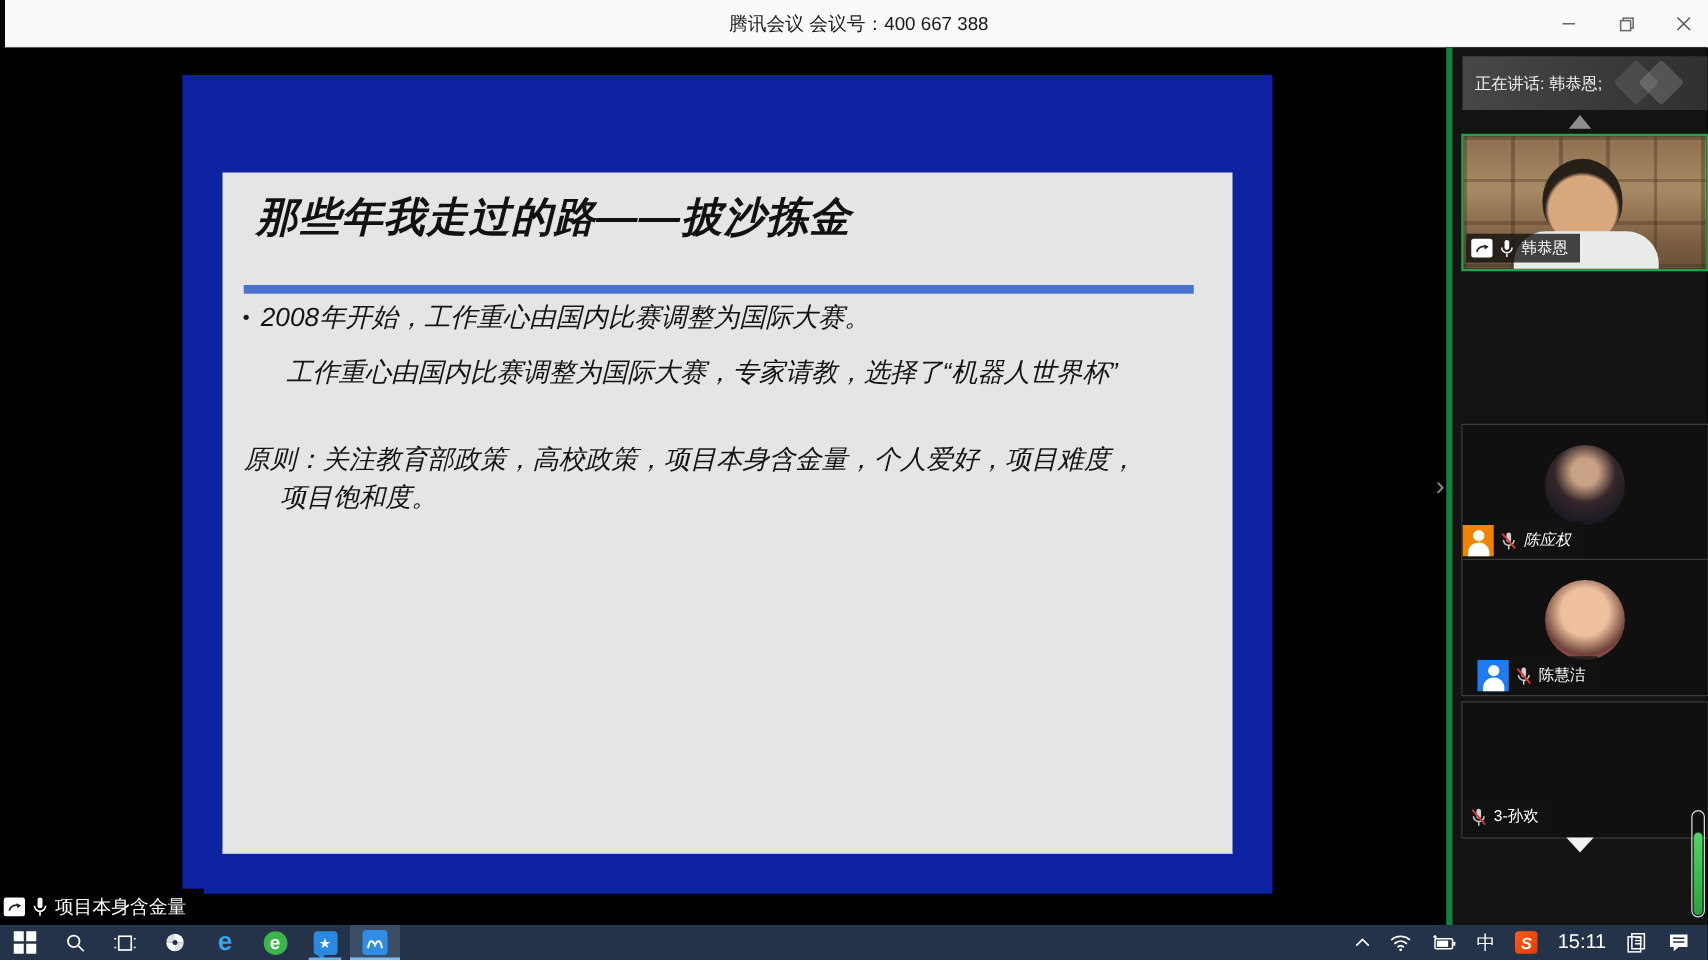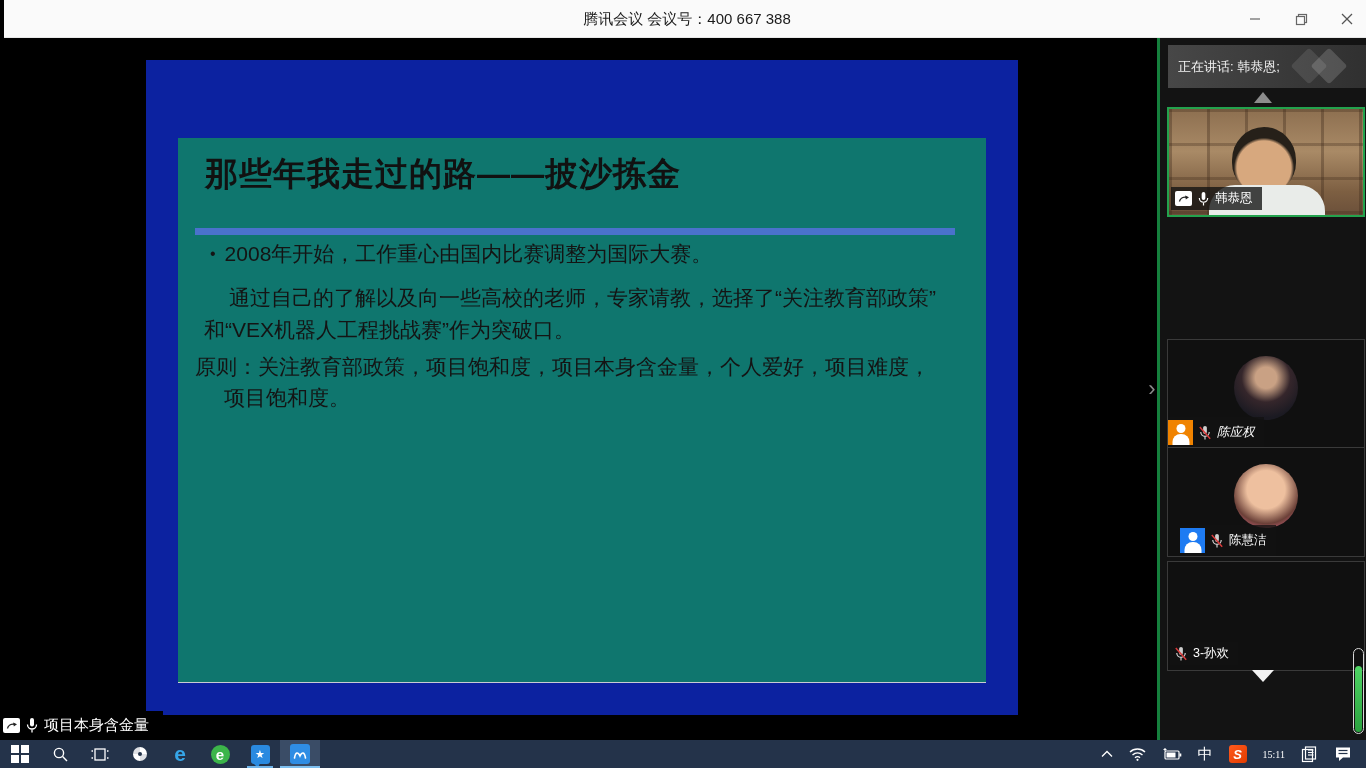--- a/index.html
+++ b/index.html
@@ -12,45 +12,45 @@
   .titlebar-text { position:absolute; left:0; right:0; top:0; height:38px;
     display:flex; align-items:center; justify-content:center;
     font-size:15px; color:#1a1a1a; }
   .win-controls { position:absolute; right:0; top:0; height:38px; display:flex; }
   .win-btn { width:46px; height:38px; display:flex; align-items:center; justify-content:center; cursor:default; }
 
   
   .stage { position:absolute; left:0; top:38px; width:1366px; height:702px; background:#000; }
 
   .slide { position:absolute; left:146px; top:22px; width:872px; height:655px; background:#0c22a0; }
-  .slide-box { position:absolute; left:32px; top:78px; width:808px; height:545px; background:#0f766e;
-    border-bottom:1px solid #c9ccd4; }
+  .slide-box { position:absolute; left:32px; top:78px; width:808px; height:545px; background:#e5e5e5;
+    border-bottom:1px solid #c9ccd4;font-style:italic; }
   .slide-title { position:absolute; left:27px; top:14px; font-size:33px; font-weight:600;
     color:#111; letter-spacing:1px; }
   .slide-divider { position:absolute; left:17px; top:90px; width:760px; height:7px; background:#4a72cc; }
   .slide-line { position:absolute; font-size:21px; color:#141414; white-space:nowrap; }
-  .sl1 { left:32px; top:102px; } .sl1 .bullet { font-size:16px; margin-right:9px; vertical-align:2px; }
+  .sl1 { left:16px; top:102px; } .sl1 .bullet { font-size:16px; margin-right:9px; vertical-align:2px; }
   .sl2 { left:51px; top:146px; }
   .sl3 { left:26px; top:178px; }
   .sl4 { left:17px; top:215px; }
   .sl5 { left:46px; top:246px; }
 
   .collapse-chevron { position:absolute; left:1144px; top:338px; width:16px; height:28px;
     color:#8a8a8a; font-size:22px; line-height:26px; text-align:center; cursor:pointer; }
 
   .share-indicator { position:absolute; left:0; bottom:0; height:29px; display:flex;
     align-items:center; gap:5px; padding:0 14px 0 3px; background:#000; }
   .share-indicator .label { color:#fff; font-size:15px; }
 
   .share-badge { width:17px; height:15px; background:#fff; border-radius:2px;
     display:inline-flex; align-items:center; justify-content:center; flex:0 0 auto; }
 
   
   .sidebar { position:absolute; left:1157px; top:0; width:209px; height:702px;
-    background:#131313; border-left:3px solid #15803d; }
+    background:#131313; border-left:5px solid #15803d; }
   .speaking-bar { position:absolute; left:8px; right:0; top:7px; height:43px;
     background:linear-gradient(90deg,#474747,#303030); display:flex; align-items:center;
     padding-left:10px; overflow:hidden; }
   .speaking-bar .label { color:#f2f2f2; font-size:13px; }
   .wm { position:absolute; width:26px; height:26px; transform:rotate(45deg); border-radius:3px; }
   .wm1 { right:44px; top:8px; background:rgba(255,255,255,.10); }
   .wm2 { right:24px; top:8px; background:rgba(255,255,255,.16); }
 
   .arrow-up { position:absolute; left:50%; margin-left:-9px; top:54px; width:0; height:0;
     border-left:9px solid transparent; border-right:9px solid transparent;
@@ -126,21 +126,21 @@
   .meet-app { width:20px; height:20px; border-radius:3px; background:#2f8de4;
     display:flex; align-items:center; justify-content:center; }
 
   .tb-right { margin-left:auto; display:flex; align-items:center; gap:0; padding-right:6px; }
   .tray-item { height:28px; display:flex; align-items:center; justify-content:center;
     padding:0 8px; cursor:pointer; }
   .ime { color:#fff; font-size:15px; }
   .sogou { width:18px; height:18px; border-radius:3px; background:linear-gradient(135deg,#ff5a1e,#e23c00);
     color:#fff; font-size:13px; font-weight:700; font-style:italic;
     display:flex; align-items:center; justify-content:center; }
-  .clock { color:#fff; font-size:10px;font-family:Liberation Serif, serif; }
+  .clock { color:#fff; font-size:16px; }
 </style>
 </head>
 <body>
 
 <div class="titlebar">
   <div class="titlebar-text">腾讯会议 会议号：400 667 388</div>
   <div class="win-controls">
     <div class="win-btn">
       <svg width="12" height="12">
           <line x1="1" y1="6" x2="11" y2="6" stroke="#666" stroke-width="1.2"></line>
@@ -161,23 +161,22 @@
   </div>
 </div>
 
 <div class="stage">
 
   <div class="slide">
     <div class="slide-box">
       <div class="slide-title">那些年我走过的路——披沙拣金</div>
       <div class="slide-divider"></div>
       <div class="slide-line sl1"><span class="bullet">•</span><span>2008年开始，工作重心由国内比赛调整为国际大赛。</span></div>
-      <div class="slide-line sl2">通过自己的了解以及向一些高校的老师，专家请教，选择了“关注教育部政策”</div>
-      <div class="slide-line sl3">和“VEX机器人工程挑战赛”作为突破口。</div>
-      <div class="slide-line sl4">原则：关注教育部政策，项目饱和度，项目本身含金量，个人爱好，项目难度，</div>
+      <div class="slide-line sl2">工作重心由国内比赛调整为国际大赛，专家请教，选择了“机器人世界杯”</div>
+      <div class="slide-line sl4">原则：关注教育部政策，高校政策，项目本身含金量，个人爱好，项目难度，</div>
       <div class="slide-line sl5">项目饱和度。</div>
     </div>
   </div>
 
   <div class="collapse-chevron">›</div>
 
   <div class="share-indicator">
     <span class="share-badge">
       <svg width="13" height="11" viewBox="0 0 13 11">
         <path d="M2.5 8.5 C3 5.5 6 3.8 9.5 4.2" stroke="#222" stroke-width="1.4" fill="none"></path>

